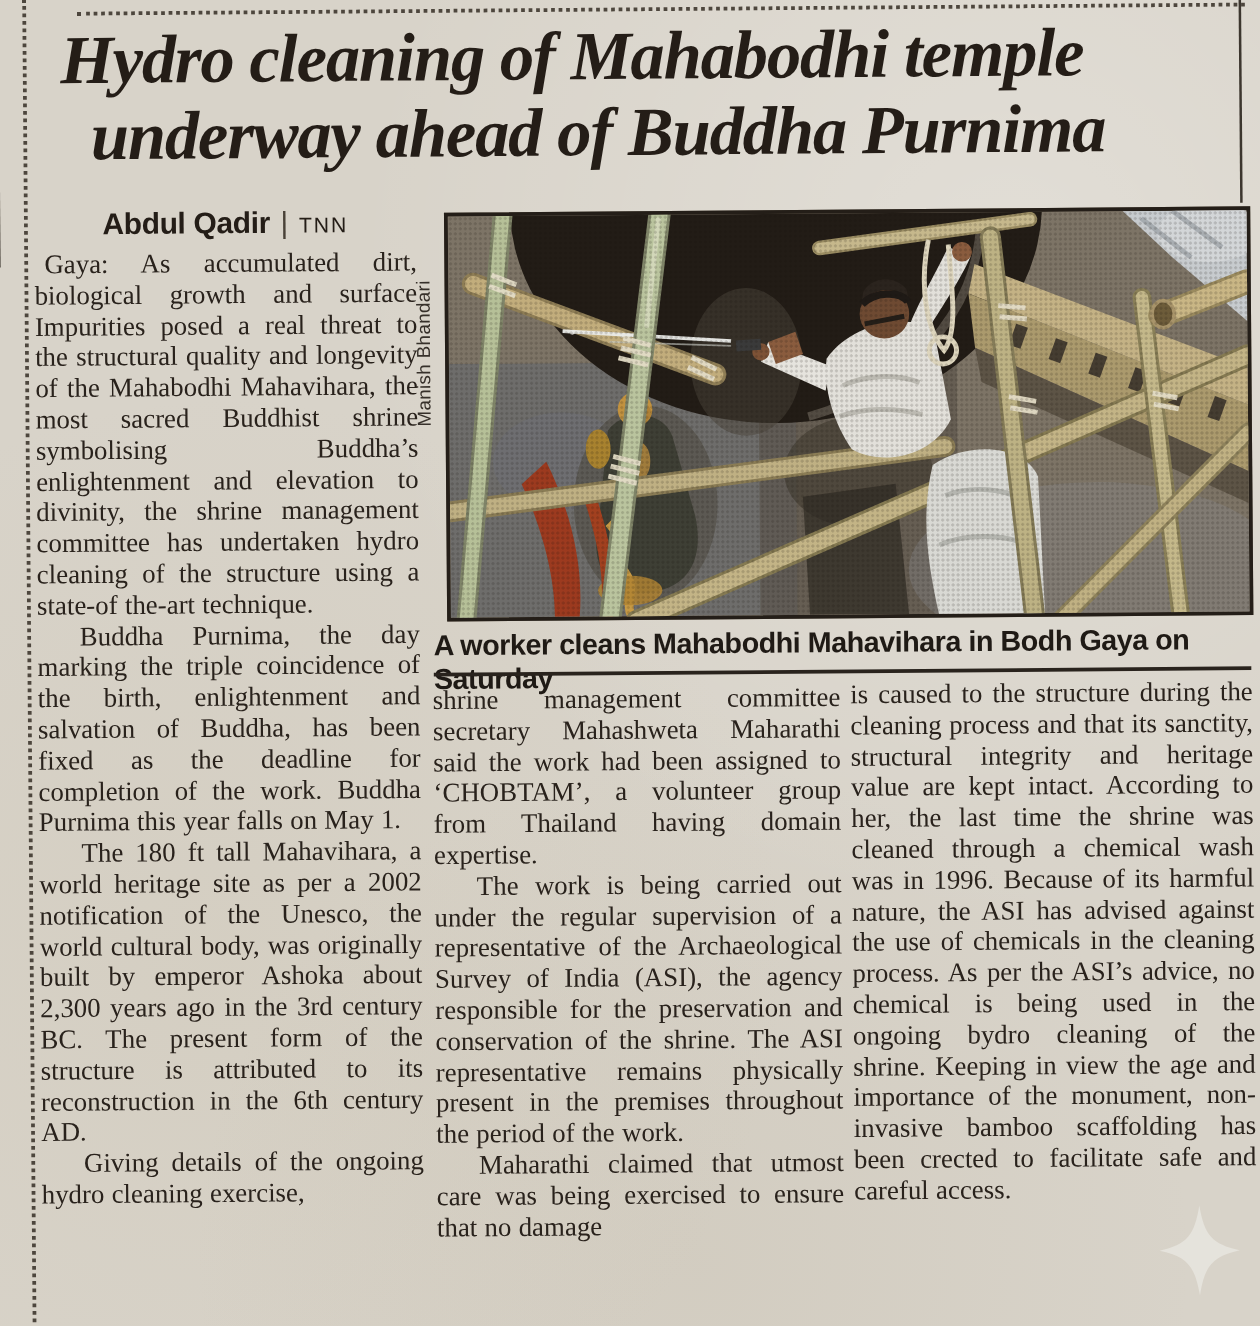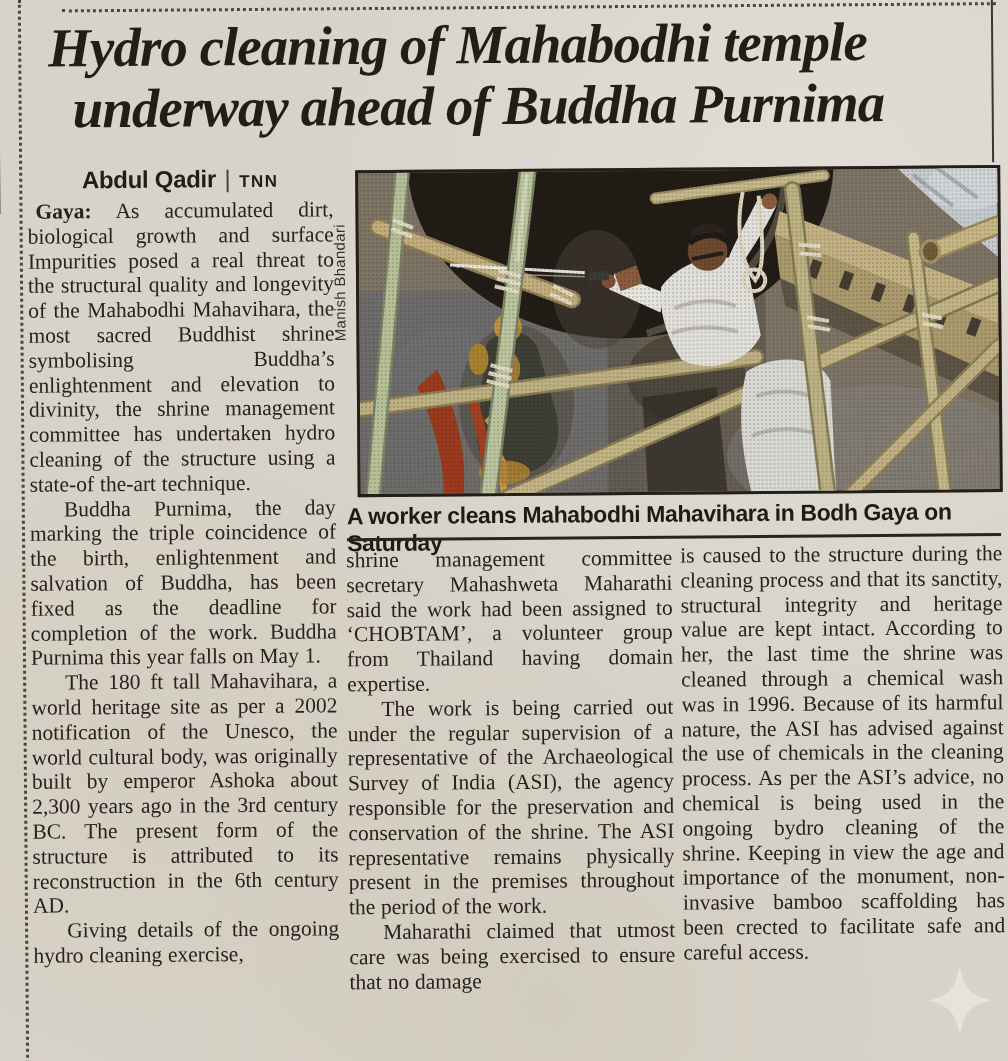--- a/index.html
+++ b/index.html
@@ -31,34 +31,34 @@
     letter-spacing:-1px;color:#241d17;white-space:nowrap;
   }
   .headline .hl2{padding-left:24px;}
 
   .byline{
     position:absolute;left:30px;top:163px;width:306px;text-align:center;
     font-family:"Liberation Sans", sans-serif;color:#241d17;
   }
   .byline .author{font-weight:700;font-size:24px;letter-spacing:-.3px;}
   .byline .sep{font-weight:400;font-size:24px;color:#4a4238;padding:0 4px;}
-  .byline .agency{font-weight:700;font-size:17px;letter-spacing:1.5px;}
+  .byline .agency{font-weight:400;font-size:17px;letter-spacing:1.5px;}
 
   .col{
     position:absolute;text-align:justify;
     font-size:21.5px;line-height:24.8px;color:#29221c;
     hyphens:auto;-webkit-hyphens:auto;word-spacing:.02em;
   }
   .col p{margin:0;text-indent:34px;}
   .col p.first{text-indent:8px;}
   .col1{left:30px;top:196px;width:306px;height:856px;overflow:hidden;}
   .col2{left:346px;top:547px;width:326px;height:505px;overflow:hidden;}
   .col3{left:680px;top:545px;width:322px;height:508px;overflow:hidden;}
   .col3 p{text-indent:0;}
-  .dateline{font-weight:700;}
+  .dateline{font-weight:400;}
 
   .photo-credit{
     position:absolute;left:333px;top:170px;height:170px;
     font-family:"Liberation Sans", sans-serif;font-size:15px;color:#36302a;
     writing-mode:vertical-rl;transform:rotate(180deg);letter-spacing:.3px;
   }
   .photo{
     position:absolute;left:358px;top:169px;width:645px;height:327px;
     border:3px solid #241e18;box-sizing:border-box;background:#7d7466;
   }

